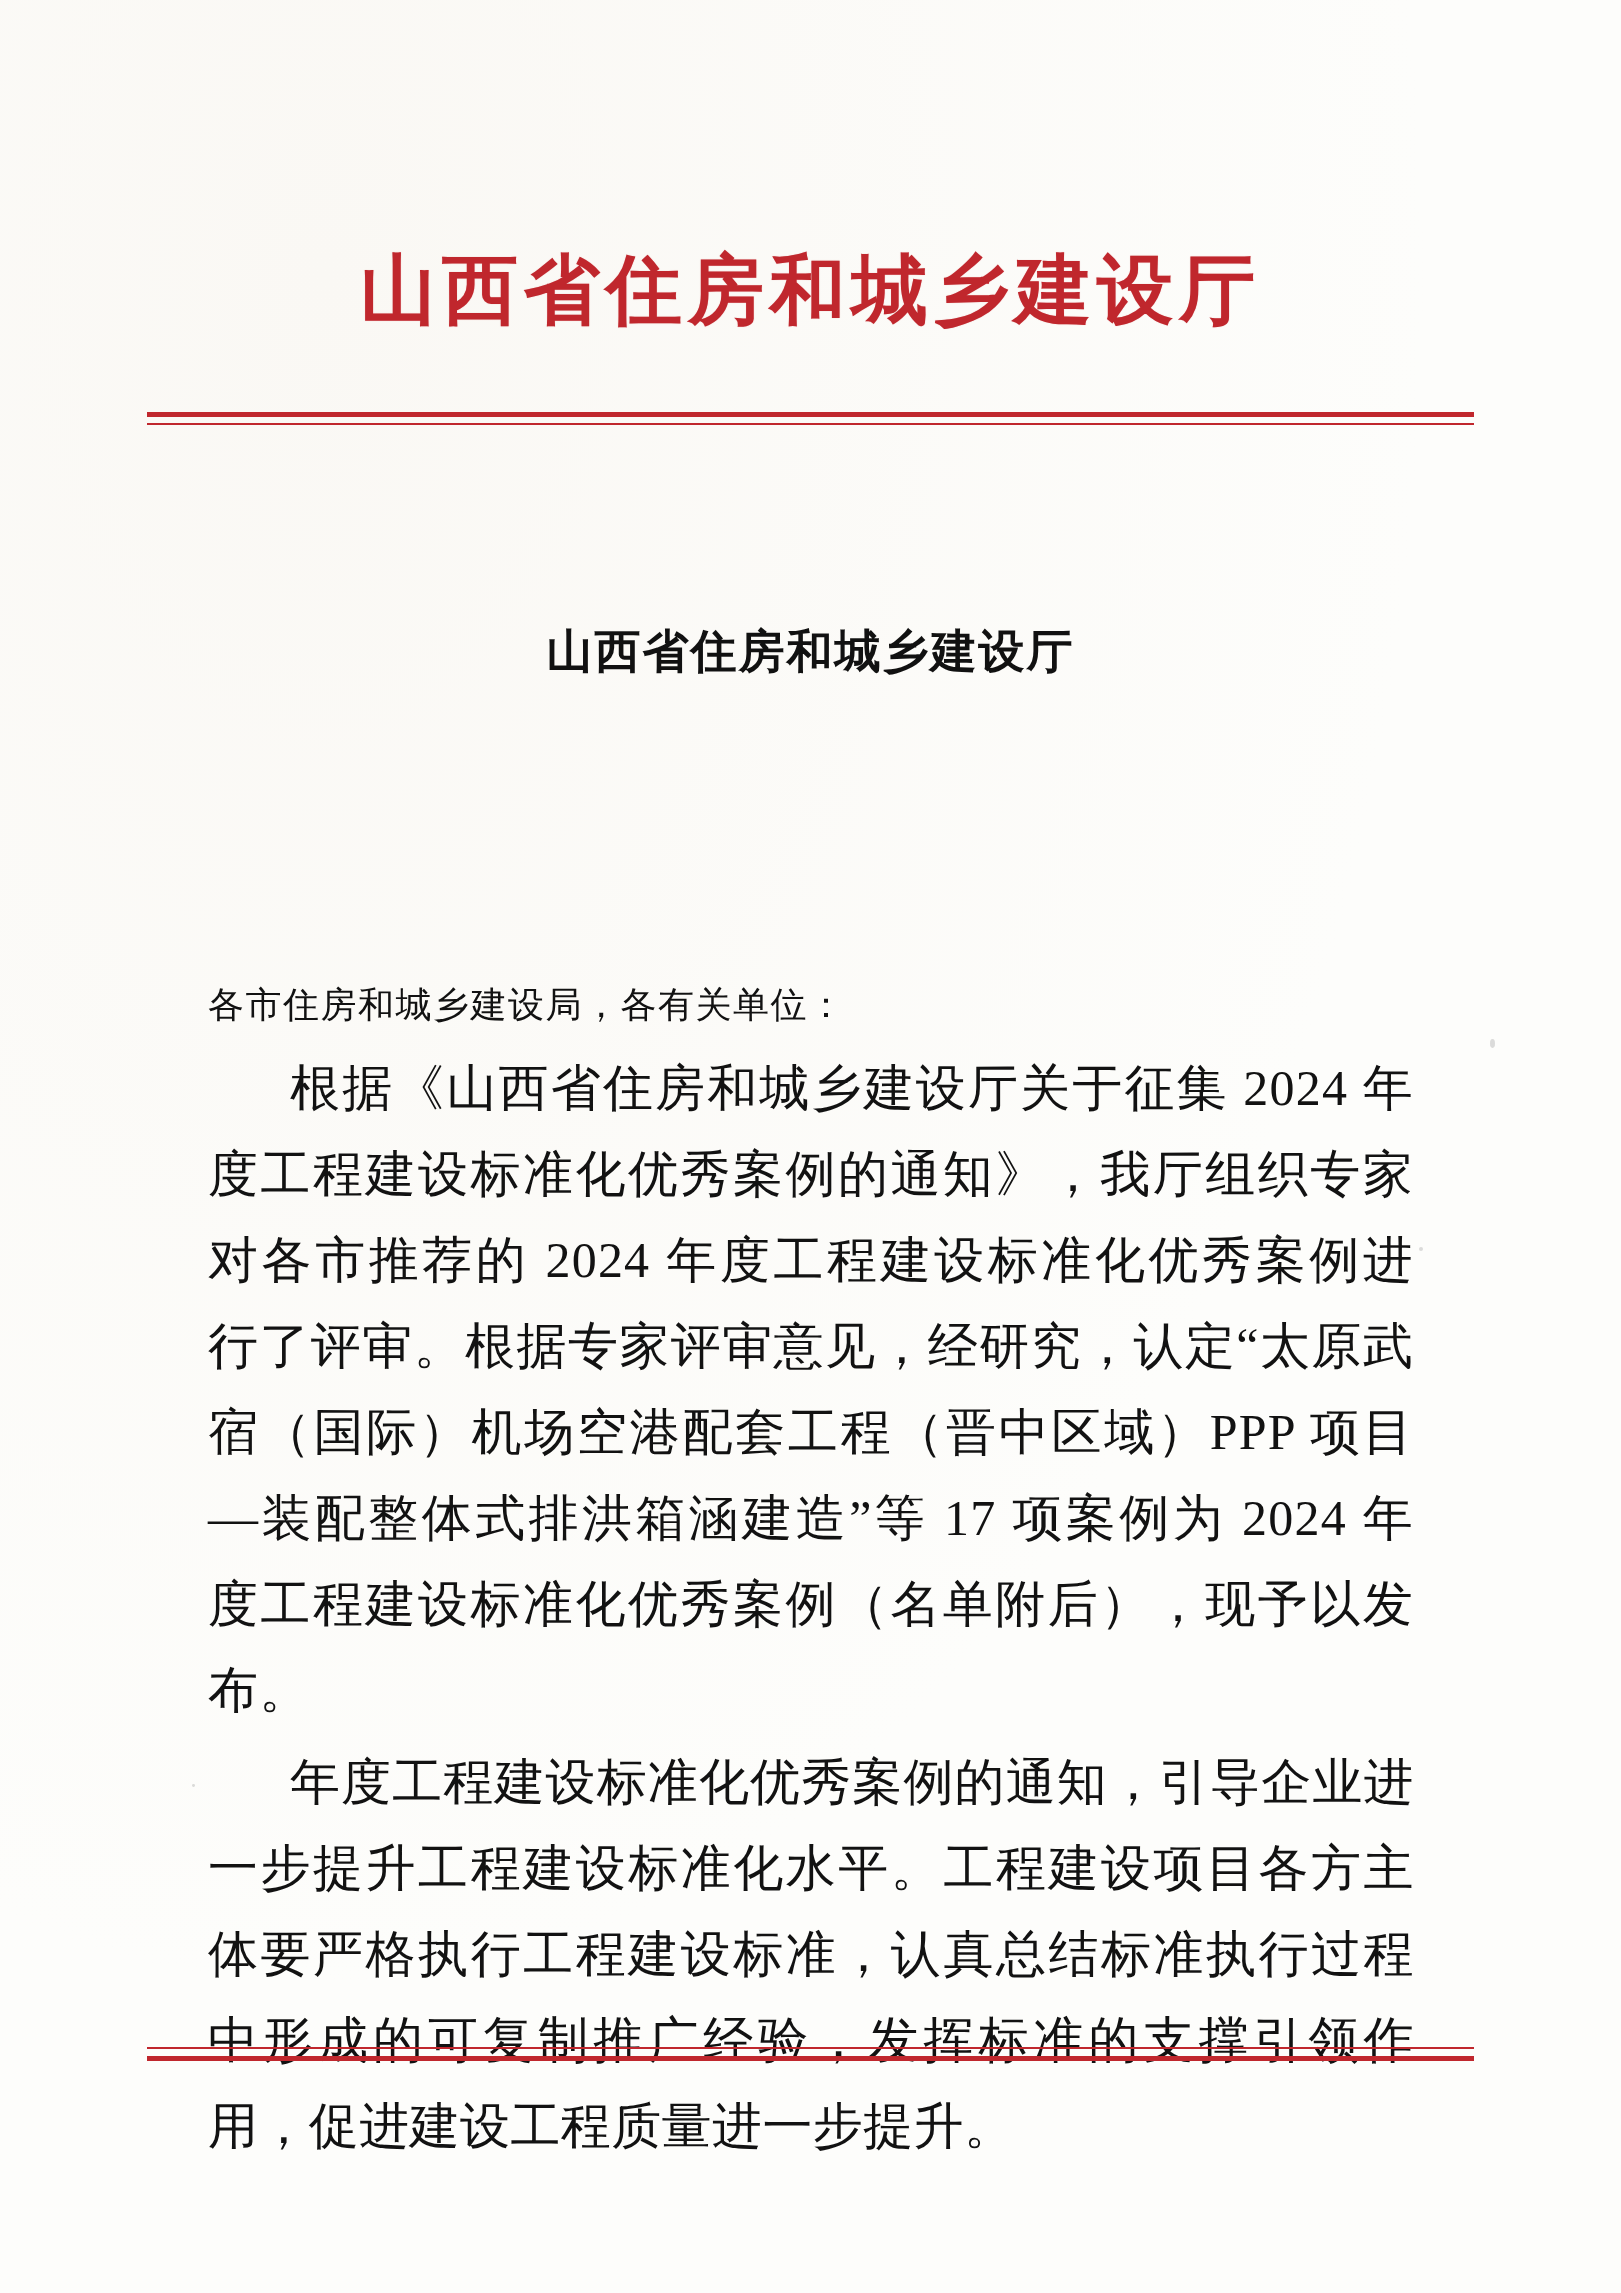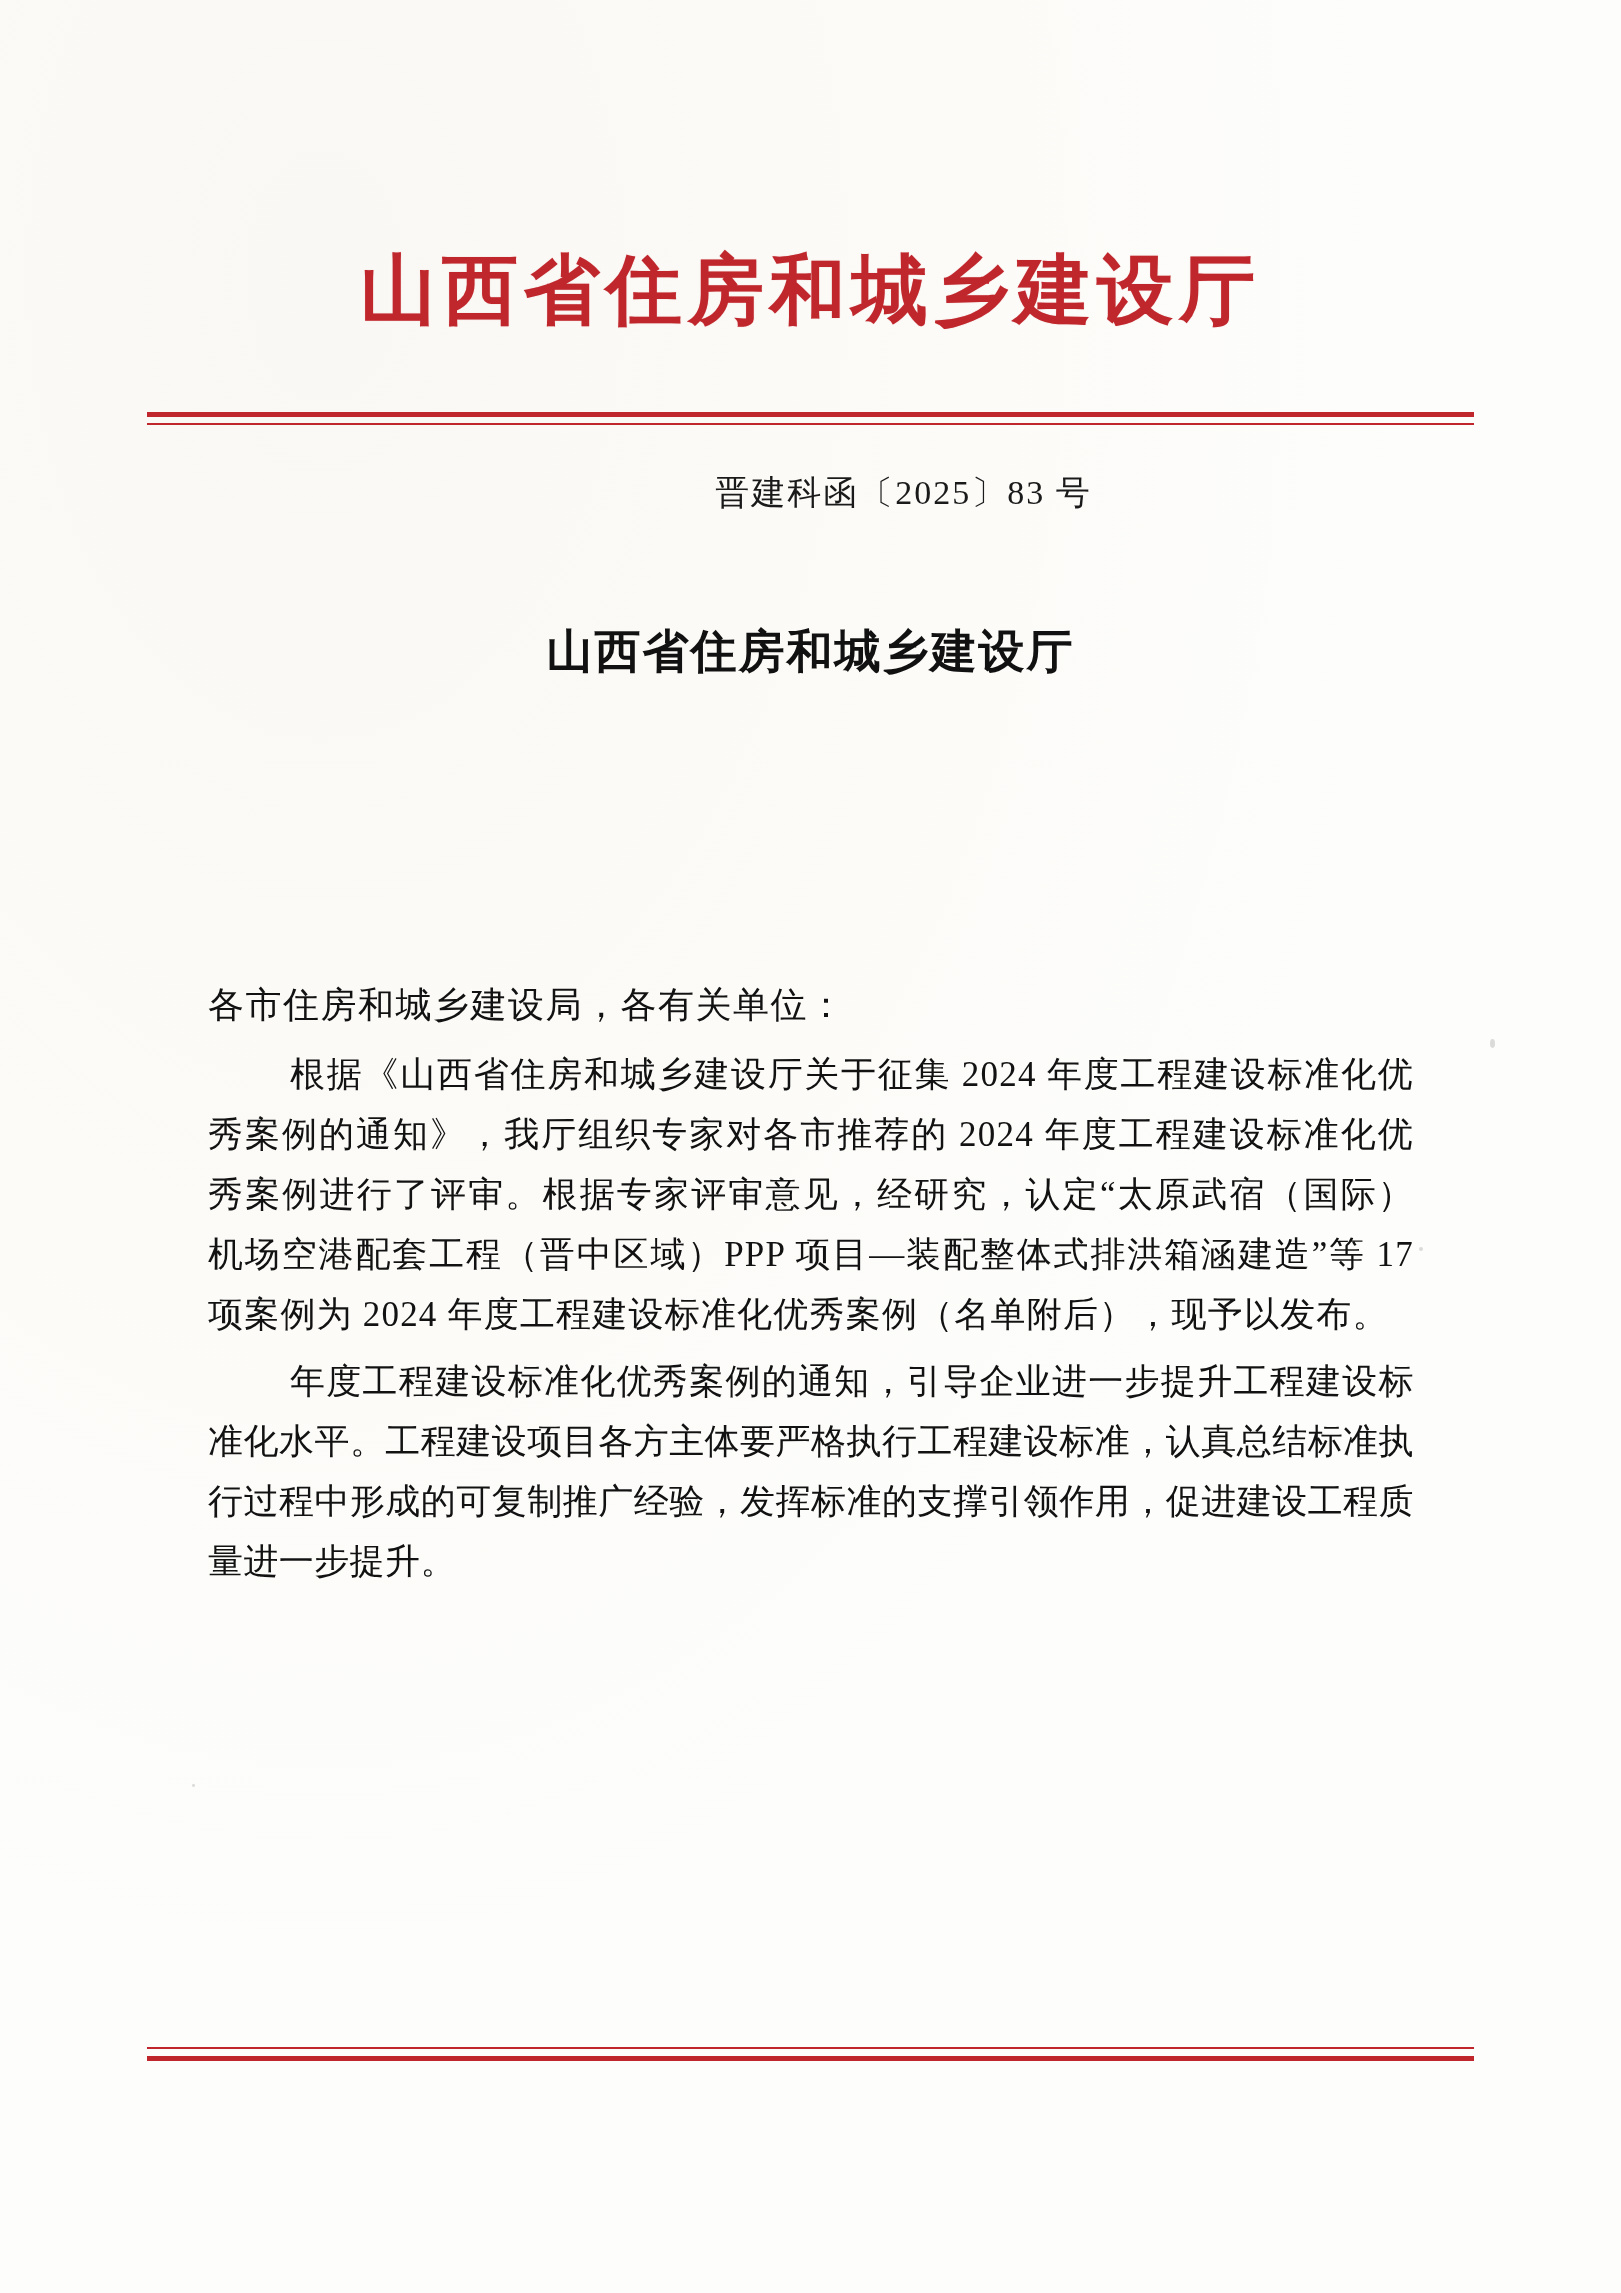--- a/index.html
+++ b/index.html
@@ -120,21 +120,21 @@
     width: 1206px;
   }
   .salutation {
     font-size: 36px;
     line-height: 1.72;
     letter-spacing: 1.5px;
     color: #121212;
     margin-bottom: 7.8px;
   }
   .para {
-    font-size: 35px;
+    font-size: 50px;
     line-height: 1.72;
     letter-spacing: 1.2px;
     color: #121212;
     text-indent: 82px;
     text-align: justify;
     text-justify: inter-ideograph;
     margin: 0 0 5.9px 0;
   }
   .para.tight {
     letter-spacing: 0.4px;
@@ -173,21 +173,20 @@
   <div class="paper-tint"></div>
 
   <div class="content">
 
     <div class="masthead">
       <div class="masthead-title">山西省住房和城乡建设厅</div>
     </div>
     <div class="masthead-rule-thick"></div>
     <div class="masthead-rule-thin"></div>
 
-    <div class="doc-number">晋建科函〔2025〕83 号</div>
 
     <div class="title-block">
       <div class="title-line">山西省住房和城乡建设厅</div>
     </div>
 
     <div class="body-block">
       <div class="salutation">各市住房和城乡建设局，各有关单位：</div>
       <p class="para">根据《山西省住房和城乡建设厅关于征集 2024 年度工程建设标准化优秀案例的通知》，我厅组织专家对各市推荐的 2024 年度工程建设标准化优秀案例进行了评审。根据专家评审意见，经研究，认定“太原武宿（国际）机场空港配套工程（晋中区域）PPP 项目—装配整体式排洪箱涵建造”等 17 项案例为 2024 年度工程建设标准化优秀案例（名单附后），现予以发布。</p>
       <p class="para tight">年度工程建设标准化优秀案例的通知，引导企业进一步提升工程建设标准化水平。工程建设项目各方主体要严格执行工程建设标准，认真总结标准执行过程中形成的可复制推广经验，发挥标准的支撑引领作用，促进建设工程质量进一步提升。</p>
     </div>

